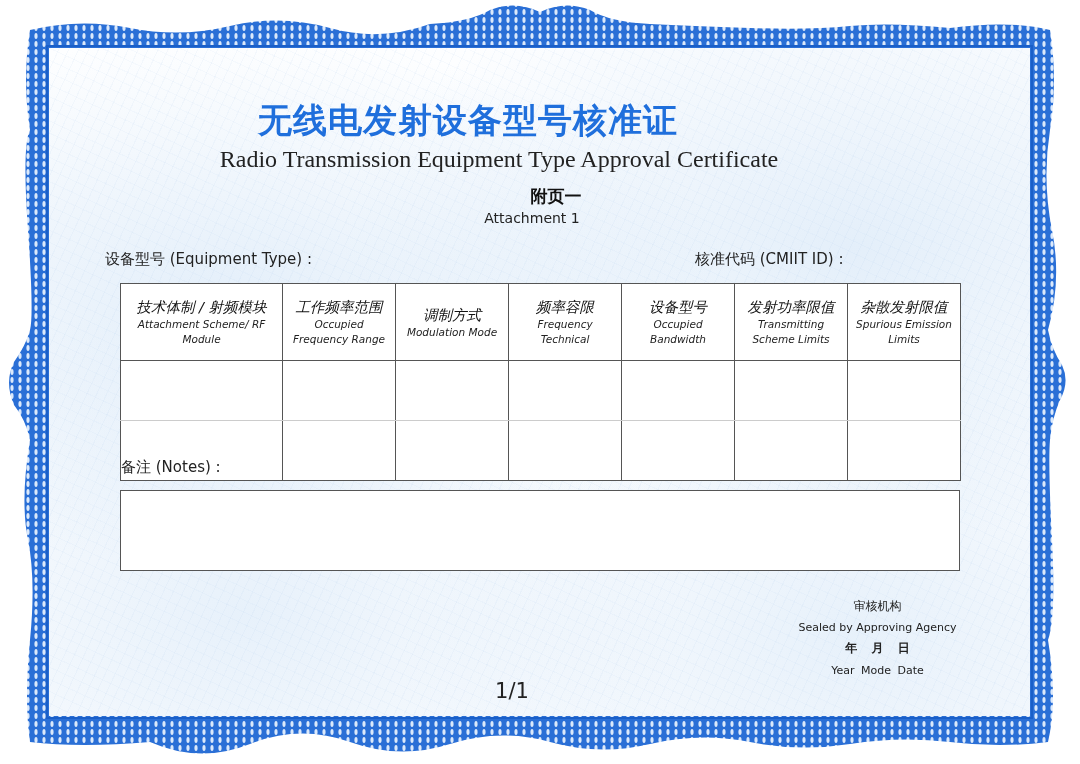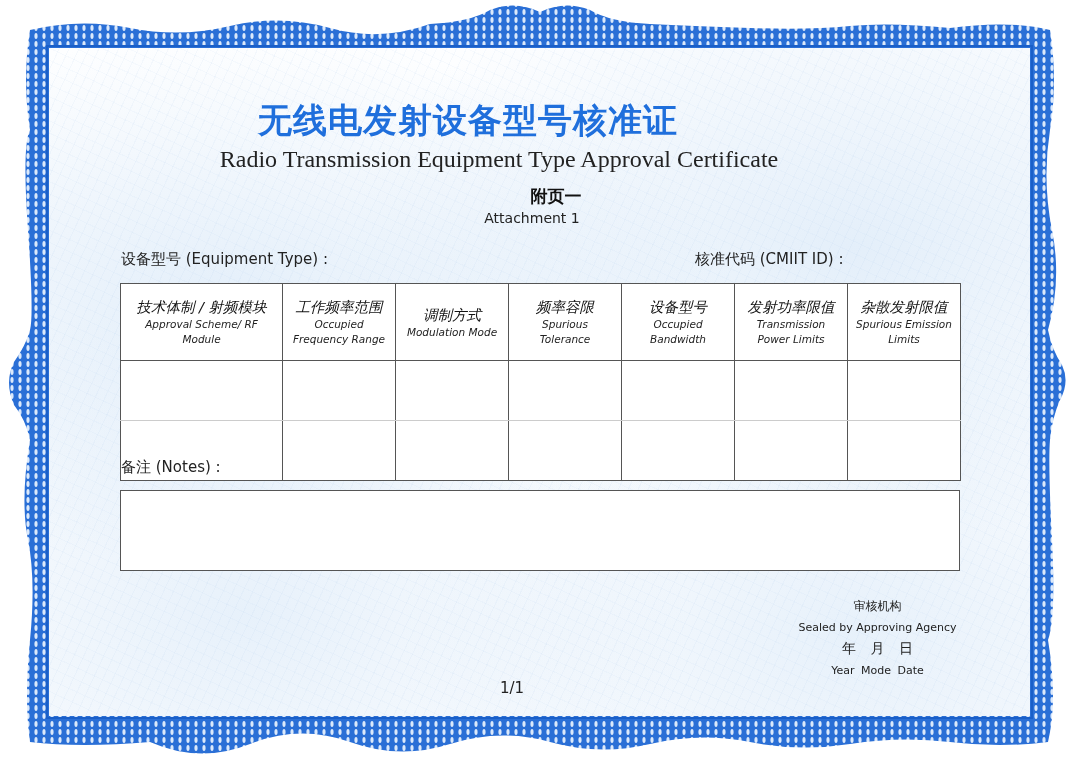--- a/index.html
+++ b/index.html
@@ -28,44 +28,44 @@
     font-size: 34px; font-weight: bold; color: #1f6fdc; letter-spacing: 1px;
   }
   .title-en {
     left: 0; width: 998px; top: 146px; text-align: center;
     font-family: "Liberation Serif", "DejaVu Serif", serif;
     font-size: 24px; color: #222;
   }
   .att-cn { left: 0; width: 1080px; top: 185px; text-align: center; font-size: 17px; font-weight: bold; color: #111; margin-left: 16px; }
   .att-en { left: 0; width: 1064px; top: 210px; text-align: center; font-size: 14px; color: #222; }
   .field-label { font-size: 15px; color: #222; }
-  .lbl-type { left: 121px; top: 250px; }
+  .lbl-type { left: 105px; top: 250px; }
   .lbl-id { left: 695px; top: 250px; }
   table.spec {
     position: absolute; left: 120px; top: 283px; width: 840px; height: 149px;
     border-collapse: collapse; table-layout: fixed; background: #fff;
   }
   table.spec th, table.spec td { border: 1px solid #555; padding: 8px; font-style: italic; }
   table.spec th { height: 60px; text-align: center; vertical-align: middle; font-weight: normal; }
   table.spec td { height: 43px; }
   table.spec tr.r1 td { border-bottom: 1px solid #ccc; }
   table.spec tr.r2 td { border-top: 1px solid #ccc; }
   .th-cn { display: block; font-size: 14.5px; color: #111; line-height: 20px; }
   .th-en { display: block; font-size: 10.5px; color: #222; line-height: 15px; }
   .lbl-notes { left: 121px; top: 458px; }
   .notes-box {
     left: 120px; top: 490px; width: 838px; height: 79px;
     border: 1px solid #555; background: #fff;
   }
   .seal { left: 790px; width: 175px; text-align: center; color: #222; }
   .seal-cn { top: 598px; font-size: 12px; }
   .seal-en { top: 621px; font-size: 11px; }
-  .date-cn { top: 640px; font-size: 14px; word-spacing: 10px; }
+  .date-cn { top: 640px; font-size: 12px; word-spacing: 10px; font-weight: bold; }
   .date-en { top: 664px; font-size: 11px; word-spacing: 3px; }
-  .page-num { left: 0; width: 1024px; top: 679px; text-align: center; font-size: 15px; color: #222; }
+  .page-num { left: 0; width: 1024px; top: 679px; text-align: center; font-size: 21px; color: #222; }
 </style>
 </head>
 <body>
 
 <svg class="frame-svg" viewBox="0 0 1080 764" xmlns="http://www.w3.org/2000/svg">
   <defs>
     <pattern id="mesh" width="8" height="8" patternUnits="userSpaceOnUse">
       <rect width="8" height="8" fill="#2a6fd6"></rect>
       <ellipse cx="4" cy="4" rx="1.6" ry="3" fill="#dbe9fb"></ellipse>
     </pattern>
@@ -104,41 +104,41 @@
       <col style="width:113px">
       <col style="width:113px">
       <col style="width:113px">
       <col style="width:113px">
       <col style="width:113px">
   </colgroup>
   <thead>
     <tr>
       <th>
         <span class="th-cn">技术体制 / 射频模块</span>
-        <span class="th-en">Approval Scheme/ RF Module</span>
+        <span class="th-en">Attachment Scheme/ RF Module</span>
       </th>
       <th>
         <span class="th-cn">工作频率范围</span>
         <span class="th-en">Occupied Frequency Range</span>
       </th>
       <th>
         <span class="th-cn">调制方式</span>
         <span class="th-en">Modulation Mode</span>
       </th>
       <th>
         <span class="th-cn">频率容限</span>
-        <span class="th-en">Spurious Tolerance</span>
+        <span class="th-en">Frequency Technical</span>
       </th>
       <th>
         <span class="th-cn">设备型号</span>
         <span class="th-en">Occupied Bandwidth</span>
       </th>
       <th>
         <span class="th-cn">发射功率限值</span>
-        <span class="th-en">Transmission Power Limits</span>
+        <span class="th-en">Transmitting Scheme Limits</span>
       </th>
       <th>
         <span class="th-cn">杂散发射限值</span>
         <span class="th-en">Spurious Emission Limits</span>
       </th>
     </tr>
   </thead>
   <tbody>
     <tr class="r1">
       <td></td>

